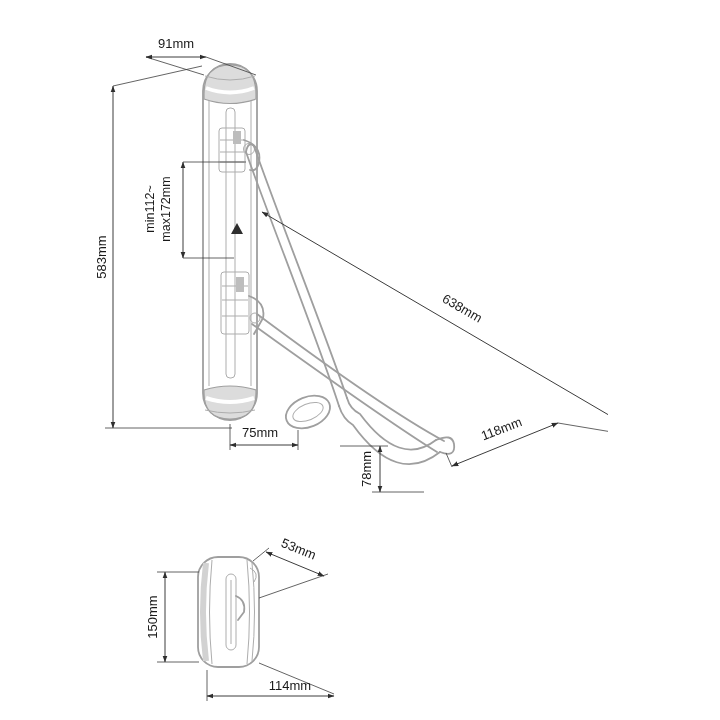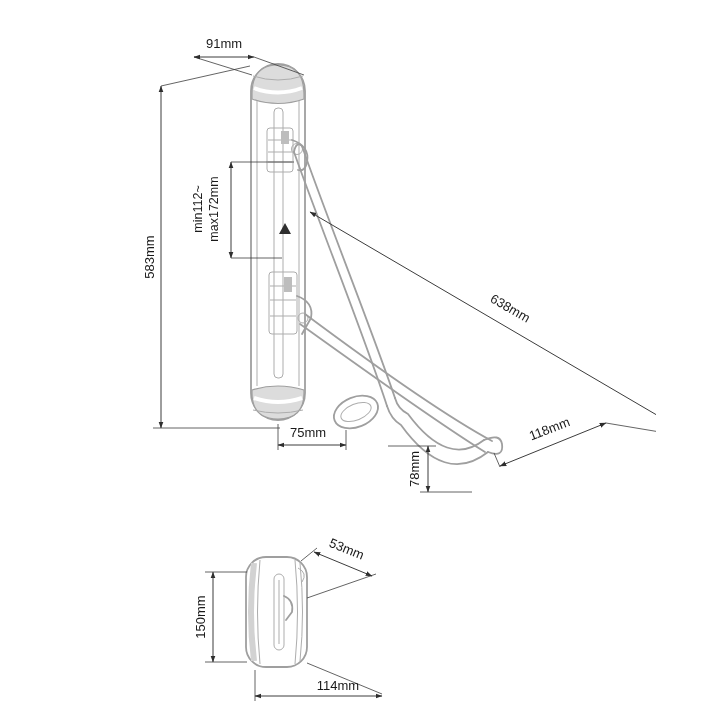--- a/index.html
+++ b/index.html
@@ -1,16 +1,16 @@
 <!DOCTYPE html>
 <html><head>
 <meta charset="utf-8">
 <style>
   html,body{margin:0;padding:0;background:#ffffff;}
-  .canvas{position:relative;width:608px;height:720px;background:#ffffff;overflow:hidden;padding-left:48px;}
+  .canvas{position:relative;width:608px;height:720px;background:#ffffff;overflow:hidden;}
   svg{display:block;}
   .obj{stroke:#9f9f9f;stroke-width:1.8;fill:none;stroke-linecap:round;stroke-linejoin:round;}
   .objthin{stroke:#adadad;stroke-width:1;fill:none;}
   .objfill{fill:#dcdcdc;stroke:#9f9f9f;stroke-width:1.2;}
   .band{stroke:#ffffff;stroke-width:4;fill:none;}
   .dim{stroke:#3c3c3c;stroke-width:1;fill:none;}
   .ext{stroke:#3c3c3c;stroke-width:0.8;fill:none;}
   .lbl{font-family:"Liberation Sans", sans-serif;font-size:13px;fill:#1a1a1a;text-anchor:middle;}
   .lblsm{font-family:"Liberation Sans", sans-serif;font-size:12.5px;fill:#1a1a1a;text-anchor:middle;}
 </style>

